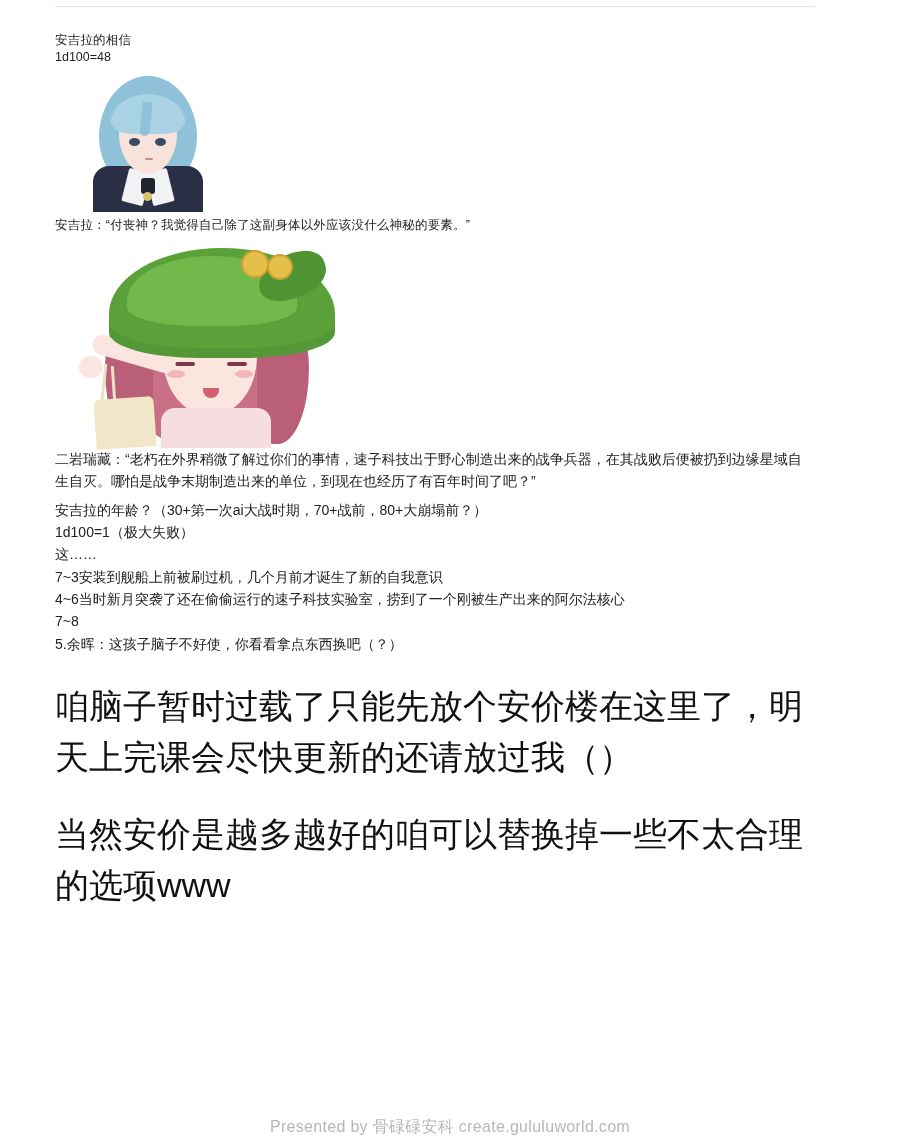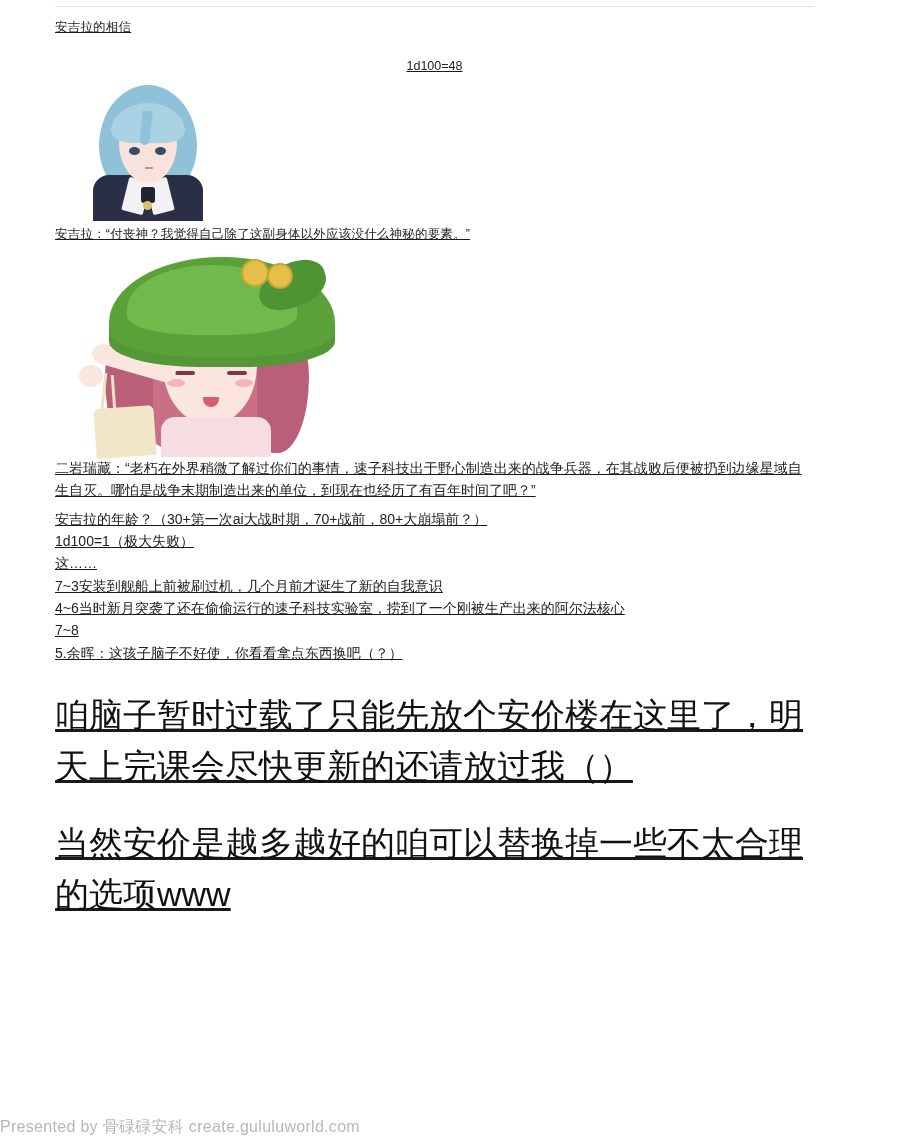--- a/index.html
+++ b/index.html
@@ -14,22 +14,21 @@
     color: #1a1a1a;
     position: relative;
     overflow: hidden;
   }
   .page {
     position: relative;
     width: 869px;
     height: 1146px;
     background: #fff;
     box-sizing: border-box;
-    padding: 4px 55px;
-    text-decoration: underline;
+    padding: 17px 55px;
   }
   .top-rule {
     position: absolute;
     top: 6px;
     left: 55px;
     right: 55px;
     height: 1px;
     background: #e3e3e3;
   }
   .small-text {
@@ -38,23 +37,22 @@
     color: #222;
     letter-spacing: 0.2px;
   }
   .tiny-text {
     font-size: 14px;
     line-height: 1.6;
     color: #222;
   }
   .roll-line {
     font-size: 12.5px;
-    margin-top: 22px;
+    margin-top: 0;
     color: #222;
-    text-align: center;
   }
   .block-gap-1 { height: 14px; }
   .spacer-s { height: 6px; }
 
   
   .portrait-angela {
     position: relative;
     width: 110px;
     height: 136px;
     margin-top: 10px;
@@ -295,20 +293,21 @@
   .para-first {
     margin-top: 30px;
   }
 
   
   .watermark {
     position: absolute;
     bottom: 8px;
     left: 0;
     width: 900px;
+    text-align: center;
     font-size: 16px;
     color: #b7b7b7;
     letter-spacing: .3px;
   }
 </style>
 </head>
 <body>
 
 <div class="page">
 

